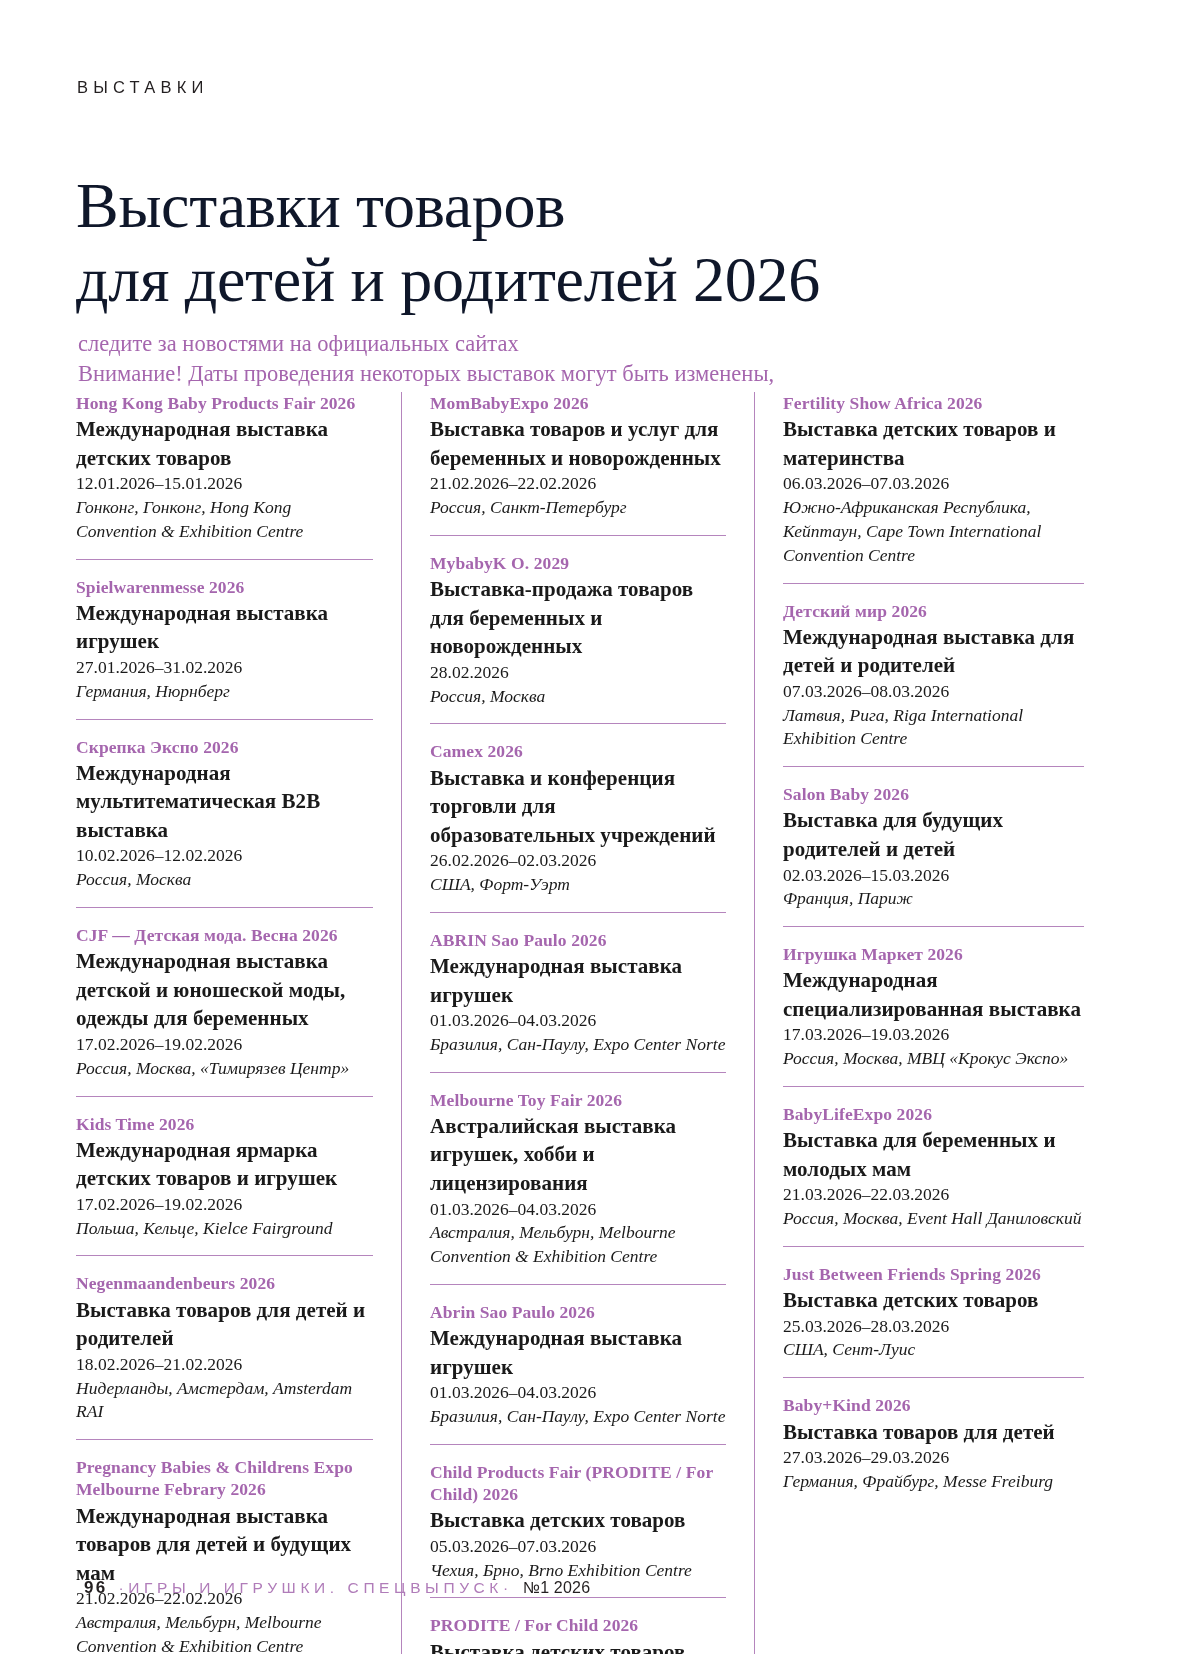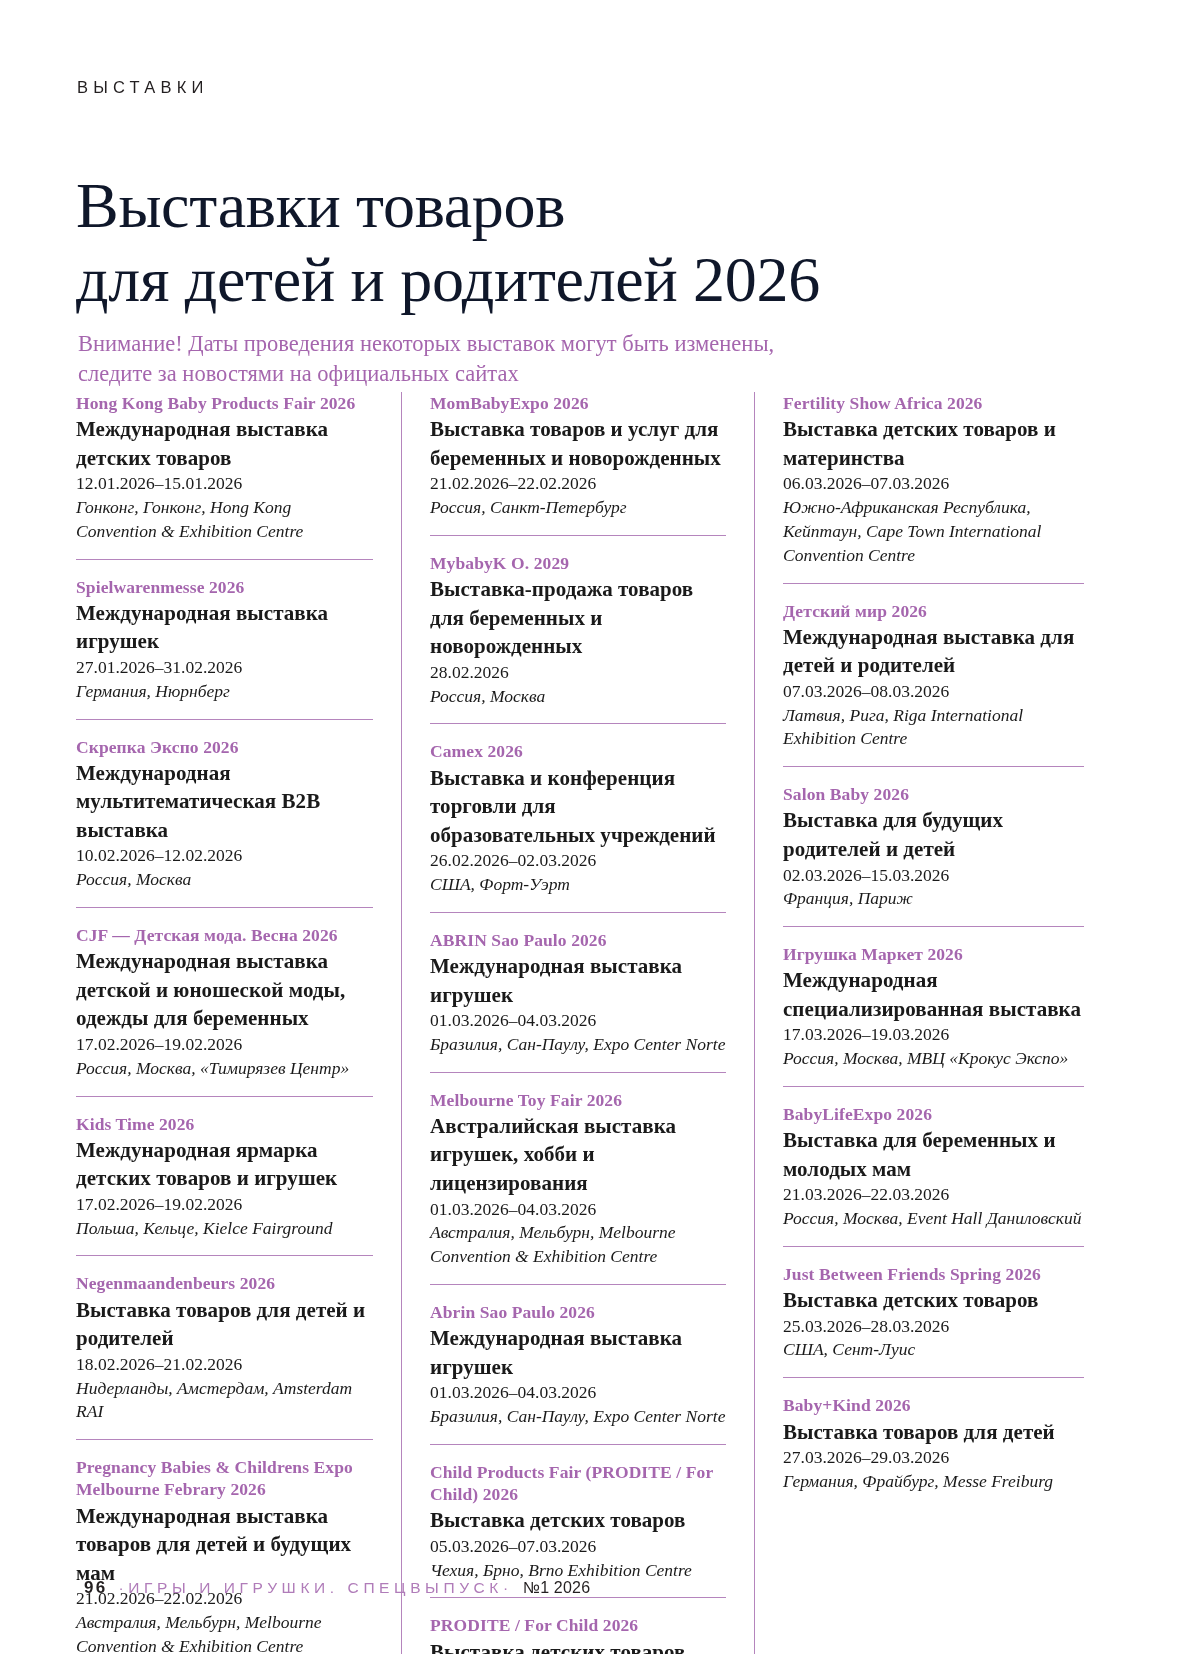--- a/index.html
+++ b/index.html
@@ -156,22 +156,22 @@
 <div class="page">
 
   <div class="kicker">ВЫСТАВКИ</div>
 
   <h1 class="headline" style="color:#0f172a;">
     <span class="headline-line">Выставки товаров</span>
     <span class="headline-line">для детей и родителей 2026</span>
   </h1>
 
   <p class="lede" style="color:#a566ae;">
+    <span class="lede-line">следите за новостями на официальных сайтах</span>
     <span class="lede-line">Внимание! Даты проведения некоторых выставок могут быть изменены,</span>
-    <span class="lede-line">следите за новостями на официальных сайтах</span>
   </p>
 
   <div class="columns">
 
     <div class="col col-1">
       <div class="entry">
         <div class="entry-name">Hong Kong Baby Products Fair 2026</div>
         <div class="entry-desc">Международная выставка детских товаров</div>
         <div class="entry-dates">12.01.2026–15.01.2026</div>
         <div class="entry-place">Гонконг, Гонконг, Hong Kong Convention &amp; Exhibition Centre</div>

